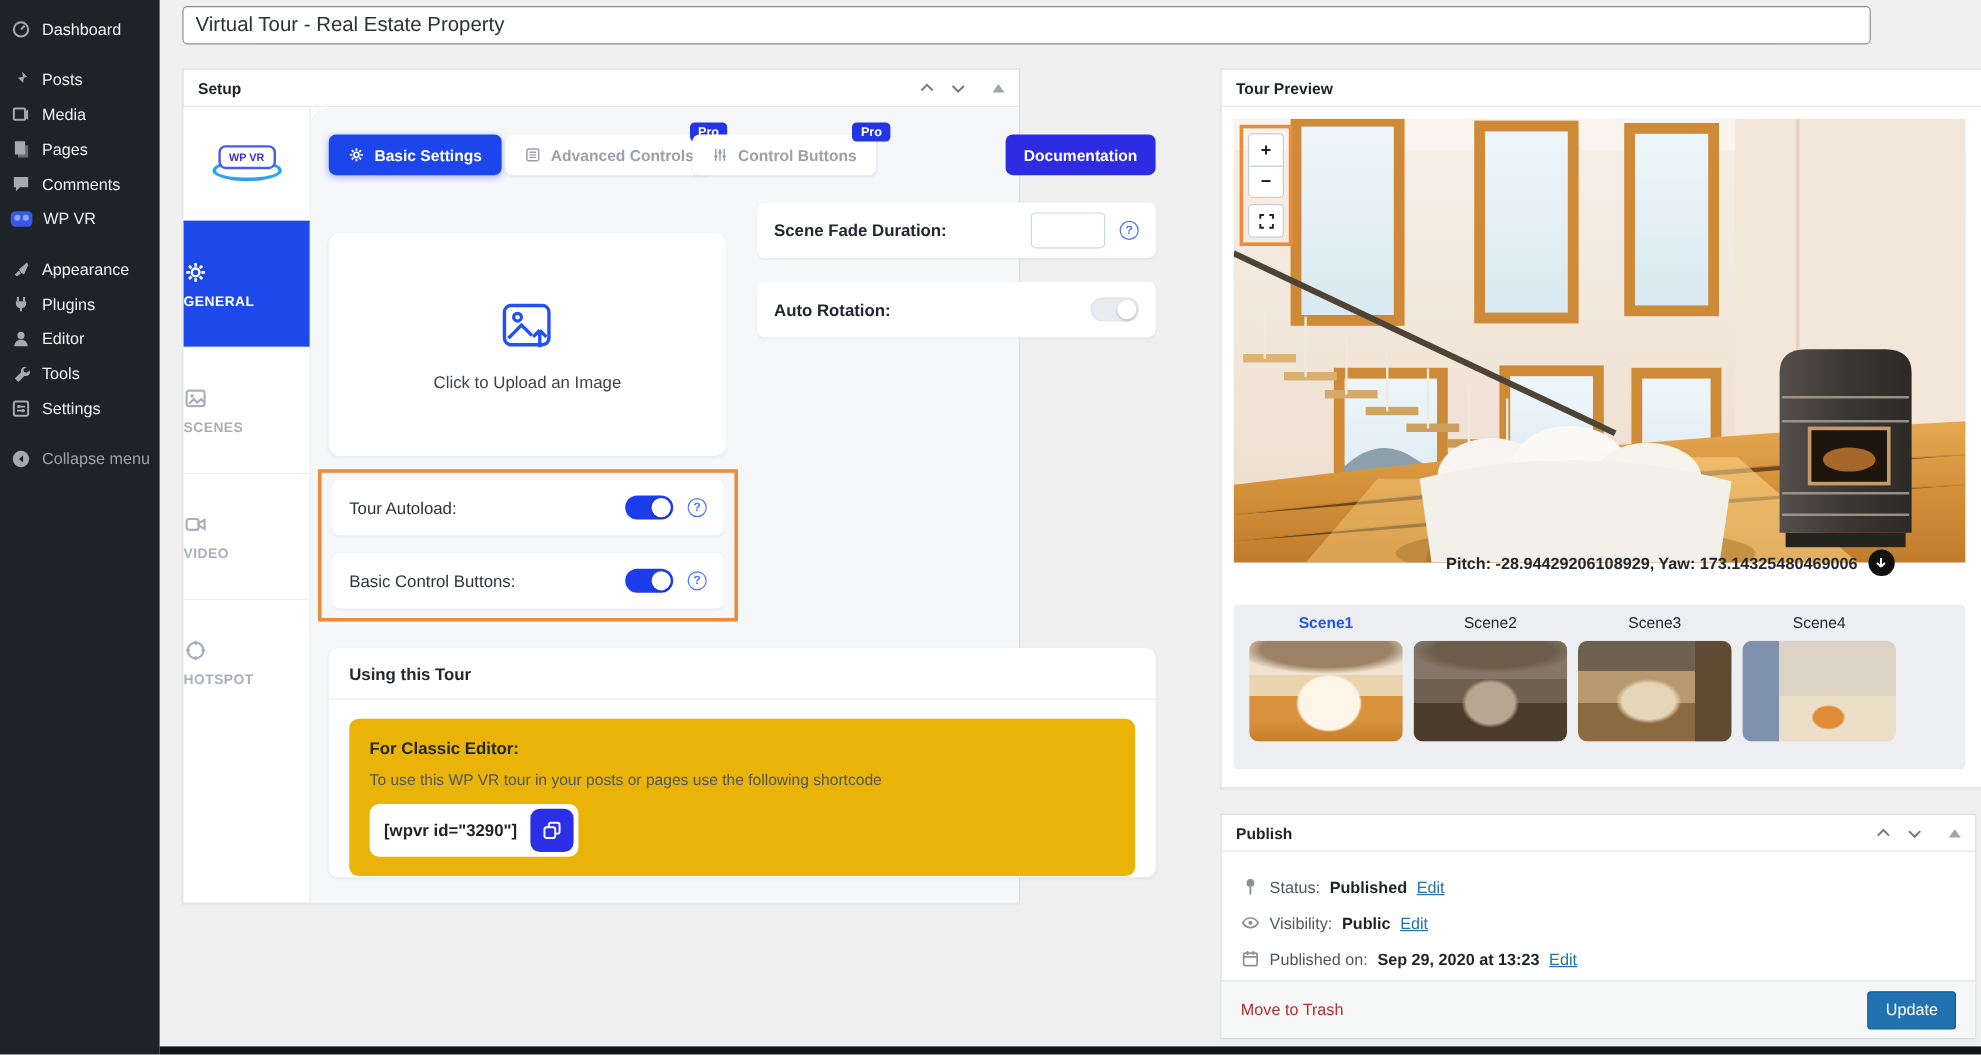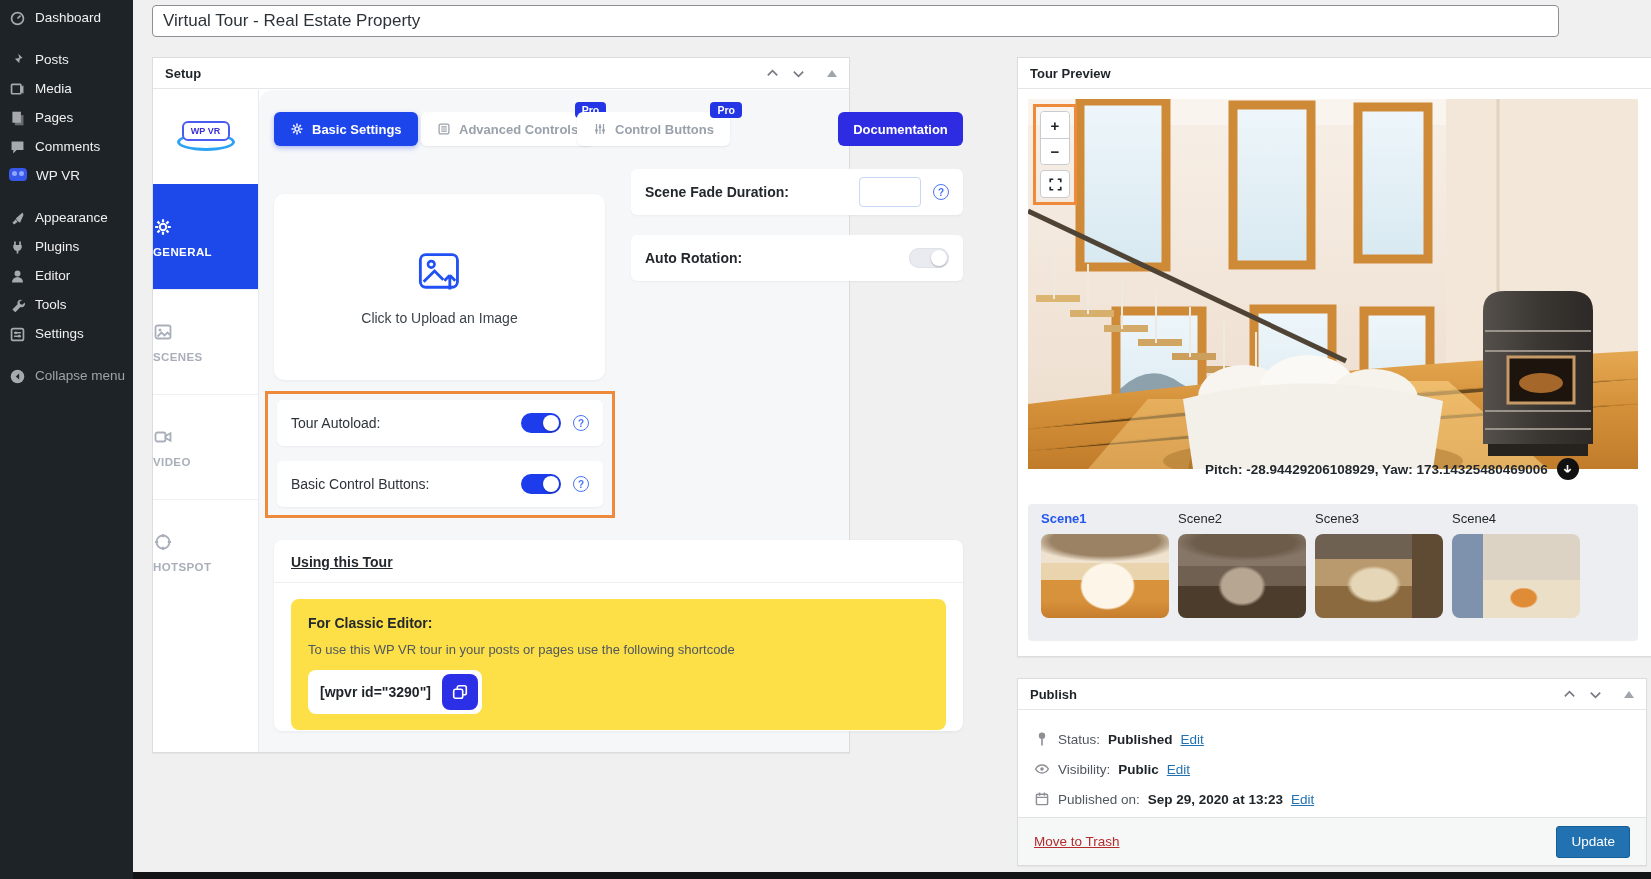--- a/index.html
+++ b/index.html
@@ -1,21 +1,21 @@
 <!DOCTYPE html>
 <html><head>
 <meta charset="utf-8">
 <style>
   * { margin:0; padding:0; box-sizing:border-box; }
   html,body { width:1651px; height:879px; font-family:"Liberation Sans", sans-serif; }
   .app { position:relative; width:1651px; height:879px; background:#f0f0f1; overflow:hidden; }
 
   
   .admin-sidebar { position:absolute; left:0; top:0; width:133px; height:879px; background:#1d2327; padding-top:10px; z-index:5; }
-  .menu-item { display:flex; align-items:flex-start; gap:9px; height:29px; padding-left:9px; color:#f0f0f1; font-size:13.5px; cursor:pointer; }
+  .menu-item { display:flex; align-items:center; gap:9px; height:29px; padding-left:9px; color:#f0f0f1; font-size:13.5px; cursor:pointer; }
   .menu-item svg { width:17px; height:17px; flex:0 0 17px; color:#a7aaad; }
   .menu-item.sep { margin-top:13px; }
   .menu-item.dim { color:#9ea3a8; }
   .wpvr-badge { width:18px; height:13px; background:#3858e9; border-radius:4px; position:relative; flex:0 0 18px; }
   .wpvr-badge::before, .wpvr-badge::after { content:""; position:absolute; top:3px; width:5px; height:5px; border-radius:50%; background:#8fa7ff; }
   .wpvr-badge::before { left:3px; } .wpvr-badge::after { right:3px; }
 
   .bottom-strip { position:absolute; left:133px; right:0; bottom:0; height:7px; background:#121416; z-index:6; }
 
   
@@ -62,23 +62,23 @@
   .toggle { width:40px; height:20px; border-radius:10px; position:relative; cursor:pointer; }
   .toggle.on { background:#1d3ceb; }
   .toggle.off { background:#e9ebf1; box-shadow:inset 0 0 0 1px #dfe2ea; }
   .toggle .knob { position:absolute; top:2px; right:2px; width:16px; height:16px; border-radius:50%; background:#fff; box-shadow:0 1px 2px rgba(0,0,0,.25); }
   .qicon { width:16px; height:16px; border:1.5px solid #4a74f5; border-radius:50%; color:#4a74f5; font-size:10px; font-weight:bold; display:flex; align-items:center; justify-content:center; cursor:pointer; }
   .qicon::after { content:"?"; }
 
   .fade-input { width:62px; height:30px; border:1px solid #c7d7f5; border-radius:4px; background:#fff; }
 
   .using-card { position:absolute; background:#fff; border-radius:8px; box-shadow:0 1px 3px rgba(20,30,60,.06); }
-  .using-title { font-size:14px; font-weight:bold; color:#23282d; padding:14px 17px 12px; border-bottom:1px solid #eceef1;text-decoration:underline; }
+  .using-title { font-size:14px; font-weight:bold; color:#23282d; padding:14px 17px 12px; border-bottom:1px solid #eceef1; }
   .using-body { padding:16px 17px; }
-  .gray-box { background:#fde047; border-radius:8px; padding:16px 17px; }
+  .gray-box { background:#eab308; border-radius:8px; padding:16px 17px; }
   .classic-h { font-size:14px; font-weight:bold; color:#23282d; }
   .classic-d { font-size:13px; color:#50575e; margin-top:11px; }
   .code-pill { margin-top:13px; display:inline-flex; align-items:center; gap:11px; background:#fff; border-radius:8px; padding:4px 4px 4px 12px; }
   .code-text { font-size:14px; font-weight:bold; color:#1d2327; }
   .copy-btn { width:36px; height:36px; border-radius:8px; background:#2b2fe6; display:flex; align-items:center; justify-content:center; cursor:pointer; }
   .copy-btn svg { width:18px; height:18px; color:#fff; }
 
   
   .tour-panel { left:1017px; top:57px; width:750px; height:600px; }
   .pano { position:absolute; left:10px; top:41px; width:610px; height:370px; overflow:hidden; cursor:grab; background:#f2e9e0; }
@@ -88,21 +88,21 @@
   .zbtn + .zbtn { border-top:1px solid #c9ccd1; }
   .fs-btn { width:30px; height:28px; background:#fff; border:1px solid #c9ccd1; border-radius:4px; display:flex; align-items:center; justify-content:center; cursor:pointer; }
   .fs-btn svg { width:15px; height:15px; color:#1d2327; }
 
   .pitch-row { position:absolute; left:0; top:400px; width:100%; display:flex; align-items:center; justify-content:center; gap:9px; }
   .pitch-text { font-size:13.5px; font-weight:bold; color:#23282d; }
   .dl-circle { width:22px; height:22px; border-radius:50%; background:#111; display:flex; align-items:center; justify-content:center; cursor:pointer; }
   .dl-circle svg { width:11px; height:11px; color:#fff; }
 
   .scene-strip { position:absolute; left:10px; top:446px; width:610px; height:137px; background:#eceef2; border-radius:4px; display:flex; gap:9px; padding:7px 13px 0; }
-  .scene-cell { width:128px; display:flex; flex-direction:column; cursor:pointer; }
+  .scene-cell { width:128px; display:flex; flex-direction:column; align-items:center; cursor:pointer; }
   .scene-label { font-size:13px; color:#23282d; height:20px; }
   .scene-label.active { color:#2356f0; font-weight:bold; }
   .scene-thumb { width:128px; height:84px; border-radius:8px; margin-top:3px; }
   .th1 { background:
       radial-gradient(ellipse 46px 40px at 52% 62%, #fdf6e8 0 55%, rgba(253,246,232,0) 60%),
       radial-gradient(ellipse 120px 34px at 50% 8%, #9b8264 0 45%, rgba(155,130,100,0) 62%),
       linear-gradient(180deg, #efe3d0 0 34%, #e9d4ae 34% 55%, #d9923c 55% 78%, #c67e2e 100%); }
   .th2 { background:
       radial-gradient(ellipse 110px 30px at 52% 10%, #6d5c4a 0 45%, rgba(109,92,74,0) 62%),
       radial-gradient(ellipse 40px 34px at 50% 62%, #b7a691 0 50%, rgba(183,166,145,0) 60%),
@@ -116,21 +116,21 @@
       radial-gradient(ellipse 22px 16px at 56% 76%, #e08b35 0 55%, rgba(224,139,53,0) 65%),
       linear-gradient(180deg, #ddd3c4 0 55%, #ecdfc7 55% 100%); }
 
   
   .publish-panel { left:1017px; top:678px; width:630px; height:188px; }
   .pub-row { position:absolute; left:16px; display:flex; align-items:center; gap:8px; font-size:13.5px; color:#50575e; }
   .pub-row svg { width:16px; height:16px; color:#8c8f94; }
   .pub-val { font-weight:bold; color:#1d2327; }
   .edit-link { color:#2271b1; text-decoration:underline; cursor:pointer; }
   .pub-footer { position:absolute; left:0; right:0; bottom:0; height:48px; background:#f6f7f7; border-top:1px solid #dfe1e4; display:flex; align-items:center; justify-content:space-between; padding:0 16px; }
-  .trash-link { color:#b32d2e; font-size:13.5px; text-decoration:underline; cursor:pointer; }
+  .trash-link { color:#b32d2e; font-size:13.5px; cursor:pointer; }
   .update-btn { background:#2271b1; border:1px solid #135e96; color:#fff; font-size:13.5px; height:32px; padding:0 14px; border-radius:3px; display:flex; align-items:center; cursor:pointer; }
 </style>
 </head>
 <body>
 
 <div class="app">
 
   <aside class="admin-sidebar">
     <div class="menu-item">
       <svg viewBox="0 0 20 20">

